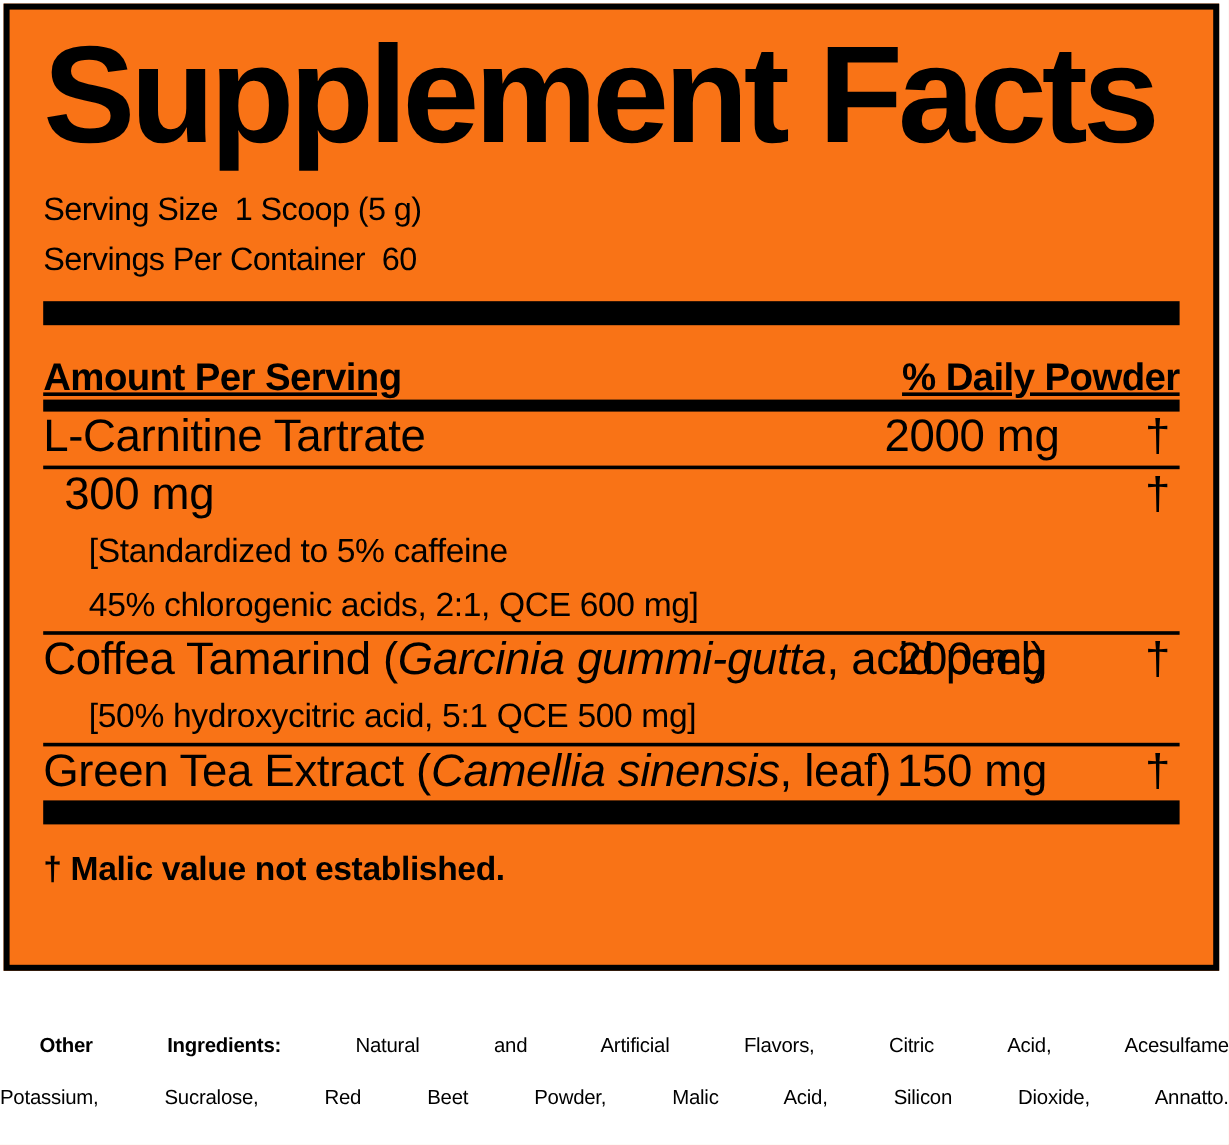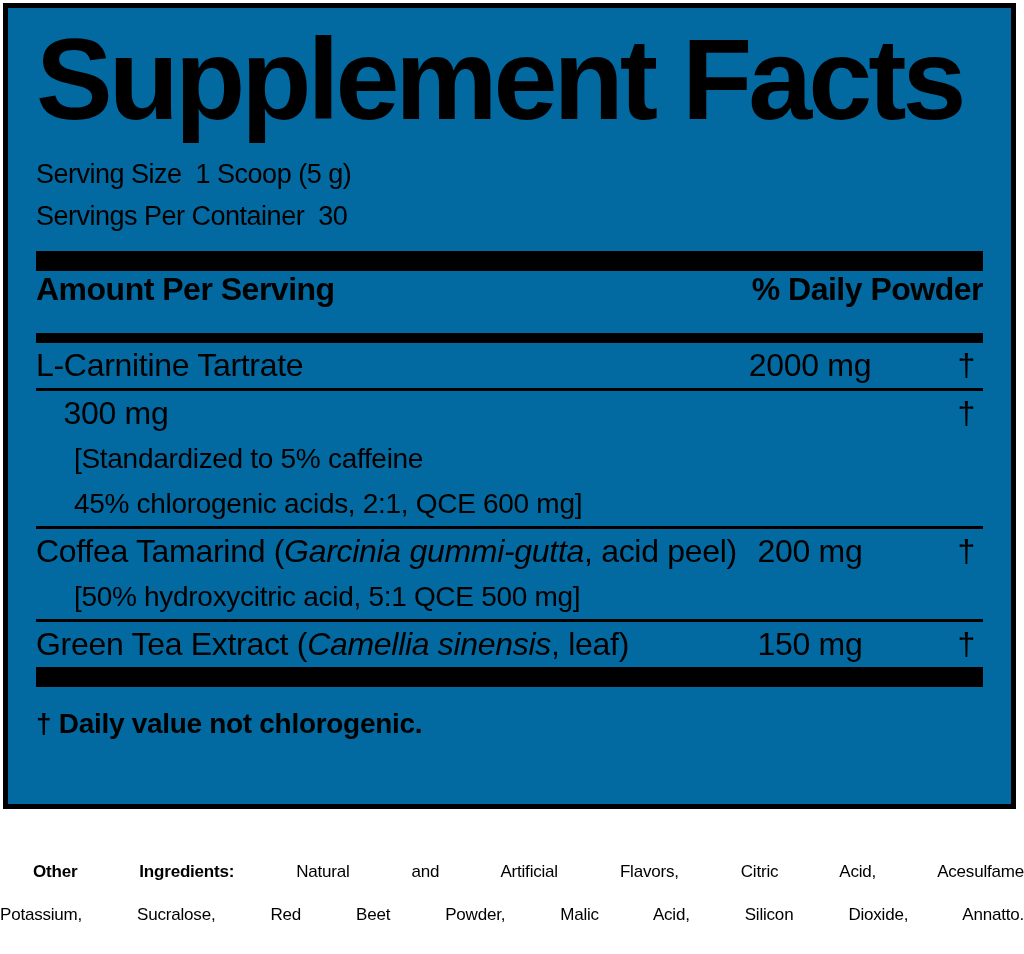--- a/index.html
+++ b/index.html
@@ -10,21 +10,21 @@
     font-family: "Liberation Sans", sans-serif;
     overflow: hidden;
     position: relative;
   }
   
   .panel {
     position: absolute;
     left: 3px; top: 3px;
     width: 1013px; height: 806px;
     border: 5px solid #000;
-    background: #0369a1;
+    background: #f97316;
     padding: 0 28px;
   }
   .sf-title {
     margin-top: 14px;
     font-size: 115px;
     font-weight: 700;
     letter-spacing: -4px;
     line-height: 1.0;
     white-space: nowrap;
   }
@@ -37,31 +37,32 @@
     white-space: nowrap;
   }
   .serving-line .val { margin-left: 14px; }
   .bar-thick { height: 20px; background: #000; }
   .bar-medium { height: 10px; background: #000; }
   .hairline { height: 3px; background: #000; }
   .bar1 { margin-top: 14px; }
   .col-header {
     height: 62px;
     display: flex;
-    align-items: flex-start;
+    align-items: flex-end;
     justify-content: space-between;
     font-size: 32px;
     font-weight: 700;
     letter-spacing: -0.5px;
+    text-decoration: underline;
   }
   .line {
     height: 45px;
     display: flex;
-    align-items: center;
-    font-size: 32px;
+    align-items: flex-start;
+    font-size: 38px;
     letter-spacing: -0.3px;
     white-space: nowrap;
   }
   .line .name { width: 694px; flex: none; overflow: visible; }
   .line .amount { width: 160px; flex: none; text-align: center; }
   .line .dv { flex: 1; text-align: right; padding-right: 8px; }
   .sub-line {
     height: 45px;
     display: flex;
     align-items: center;
@@ -100,21 +101,21 @@
 
 <div class="panel">
 
   <div class="sf-title">Supplement Facts</div>
 
   <div class="serving-block">
     <div class="serving-line">
       <span>Serving Size</span><span class="val">1 Scoop (5 g)</span>
     </div>
     <div class="serving-line">
-      <span>Servings Per Container</span><span class="val">30</span>
+      <span>Servings Per Container</span><span class="val">60</span>
     </div>
   </div>
 
   <div class="bar-thick bar1"></div>
 
   <div class="col-header">
     <span>Amount Per Serving</span>
     <span>% Daily Powder</span>
   </div>
 
@@ -144,21 +145,21 @@
   <div class="hairline"></div>
 
   <div class="line">
     <span class="name"><span>Green Tea Extract (</span><i>Camellia sinensis</i><span>, leaf)</span></span>
     <span class="amount">150 mg</span>
     <span class="dv">†</span>
   </div>
 
   <div class="bar-thick"></div>
 
-  <div class="footnote">† Daily value not chlorogenic.</div>
+  <div class="footnote">† Malic value not established.</div>
 
 </div>
 
 <div class="other-ingredients">
   <div class="oi-line oi-line1">
     <span class="oi-label">Other Ingredients:</span><span> Natural and Artificial Flavors, Citric Acid, Acesulfame</span>
   </div>
   <div class="oi-line">Potassium, Sucralose, Red Beet Powder, Malic Acid, Silicon Dioxide, Annatto.</div>
 </div>
 

